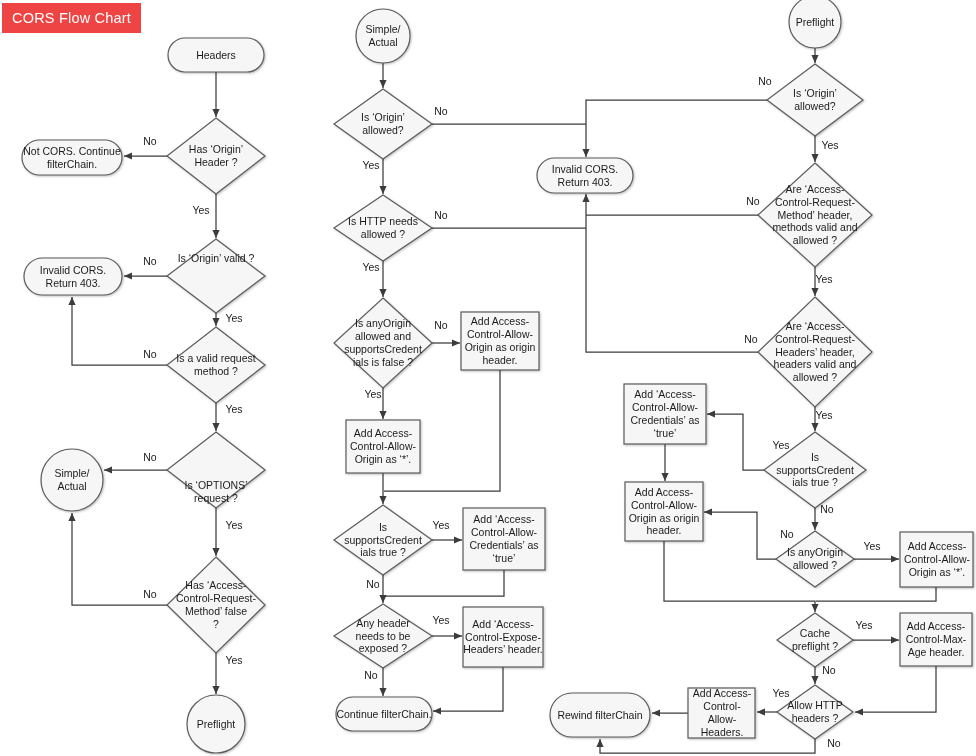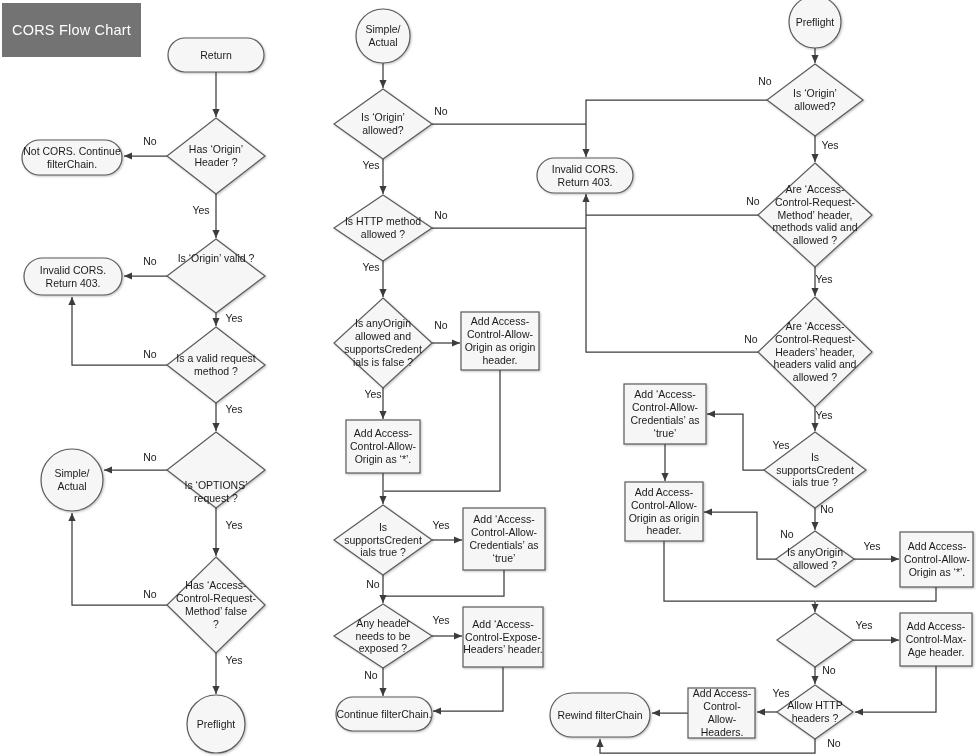--- a/index.html
+++ b/index.html
@@ -6,22 +6,22 @@
   .stage{position:relative;width:976px;height:756px;background:#ffffff;overflow:hidden;
          font-family:"Liberation Sans",sans-serif}
   .stage svg{position:absolute;left:0;top:0}
   .shape{fill:#f6f6f6;stroke:#5b5b5b;stroke-width:1.2;
          filter:drop-shadow(1.6px 1.6px 1px rgba(0,0,0,0.25))}
   .conn{fill:none;stroke:#3c3c3c;stroke-width:1.25}
   .arrowhead{fill:#3c3c3c;stroke:none}
   .nt{position:absolute;display:flex;align-items:center;justify-content:center;
       text-align:center;white-space:pre;font-size:10.5px;line-height:1.22;color:#1b1b1b}
   .el{position:absolute;width:24px;text-align:center;font-size:10.5px;color:#1b1b1b}
-  .title{position:absolute;left:2px;top:3px;background:#737373;color:#ffffff;
-         font-size:14.5px;padding:19px 10px;letter-spacing:.2px}
+  .title{position:absolute;left:2px;top:3px;background:#ef4444;color:#ffffff;
+         font-size:14.5px;padding:7px 10px;letter-spacing:.2px}
 </style>
 </head>
 <body>
 
 <div class="stage">
 
   <svg width="976" height="756" viewBox="0 0 976 756">
     <g id="connectors">
         <polyline points="216,72 216,117" class="conn"></polyline>
         <polygon points="216,117 212.4,109 219.6,109" class="arrowhead"></polygon>
@@ -148,21 +148,21 @@
       <polygon class="shape" points="815,613 853,640 815,667 777,640"></polygon>
       <rect class="shape" x="900" y="613" width="72" height="53"></rect>
       <polygon class="shape" points="815,685 853,712 815,739 777,712"></polygon>
       <rect class="shape" x="688" y="688" width="67" height="50"></rect>
       <rect class="shape" x="550" y="693" width="100" height="44" rx="22"></rect>
     </g>
   </svg>
 
   <div class="title">CORS Flow Chart</div>
 
-  <div class="nt" style="left:176px;top:38px;width:80px;height:34px">Return</div>
+  <div class="nt" style="left:176px;top:38px;width:80px;height:34px">Headers</div>
   <div class="nt" style="left:178px;top:118px;width:76px;height:76px">Has ‘Origin’
 Header ?</div>
   <div class="nt" style="left:24px;top:140px;width:96px;height:35px">Not CORS. Continue
 filterChain.</div>
   <div class="nt" style="left:170px;top:221px;width:92px;height:74px">Is ‘Origin’ valid ?</div>
   <div class="nt" style="left:31px;top:258px;width:84px;height:37px">Invalid CORS.
 Return 403.</div>
   <div class="nt" style="left:170px;top:327px;width:92px;height:76px">Is a valid request
 method ?</div>
   <div class="nt" style="left:176px;top:454px;width:80px;height:76px">Is ‘OPTIONS’
@@ -174,21 +174,21 @@
 Method’ false
 ?</div>
   <div class="nt" style="left:190px;top:695px;width:52px;height:58px">Preflight</div>
 
   <div class="nt" style="left:359px;top:9px;width:48px;height:54px">Simple/
 Actual</div>
   <div class="nt" style="left:351px;top:89px;width:64px;height:70px">Is ‘Origin’
 allowed?</div>
   <div class="nt" style="left:543px;top:158px;width:84px;height:35px">Invalid CORS.
 Return 403.</div>
-  <div class="nt" style="left:338px;top:195px;width:90px;height:66px">Is HTTP method
+  <div class="nt" style="left:338px;top:195px;width:90px;height:66px">Is HTTP needs
 allowed ?</div>
   <div class="nt" style="left:334px;top:298px;width:98px;height:90px">Is anyOrigin
 allowed and
 supportsCredent
 ials is false ?</div>
   <div class="nt" style="left:462px;top:312px;width:76px;height:58px">Add Access-
 Control-Allow-
 Origin as origin
 header.</div>
   <div class="nt" style="left:347px;top:420px;width:72px;height:53px">Add Access-
@@ -231,20 +231,22 @@
 ‘true’</div>
   <div class="nt" style="left:626px;top:482px;width:76px;height:59px">Add Access-
 Control-Allow-
 Origin as origin
 header.</div>
   <div class="nt" style="left:782px;top:531px;width:66px;height:56px">Is anyOrigin
 allowed ?</div>
   <div class="nt" style="left:902px;top:532px;width:70px;height:55px">Add Access-
 Control-Allow-
 Origin as ‘*’.</div>
+  <div class="nt" style="left:785px;top:613px;width:60px;height:54px">Cache
+preflight ?</div>
   <div class="nt" style="left:900px;top:613px;width:72px;height:53px">Add Access-
 Control-Max-
 Age header.</div>
   <div class="nt" style="left:782px;top:685px;width:66px;height:54px">Allow HTTP
 headers ?</div>
   <div class="nt" style="left:690px;top:688px;width:64px;height:50px">Add Access-
 Control-
 Allow-
 Headers.</div>
   <div class="nt" style="left:552px;top:693px;width:96px;height:44px">Rewind filterChain</div>

